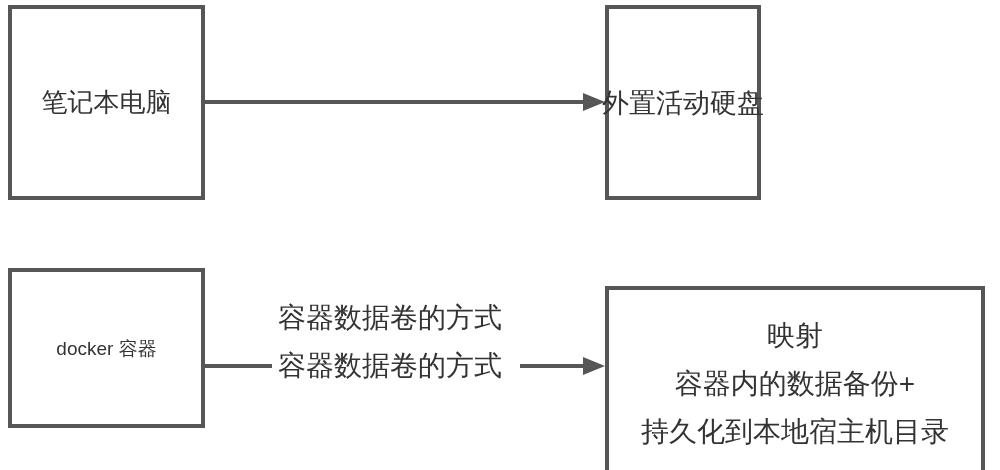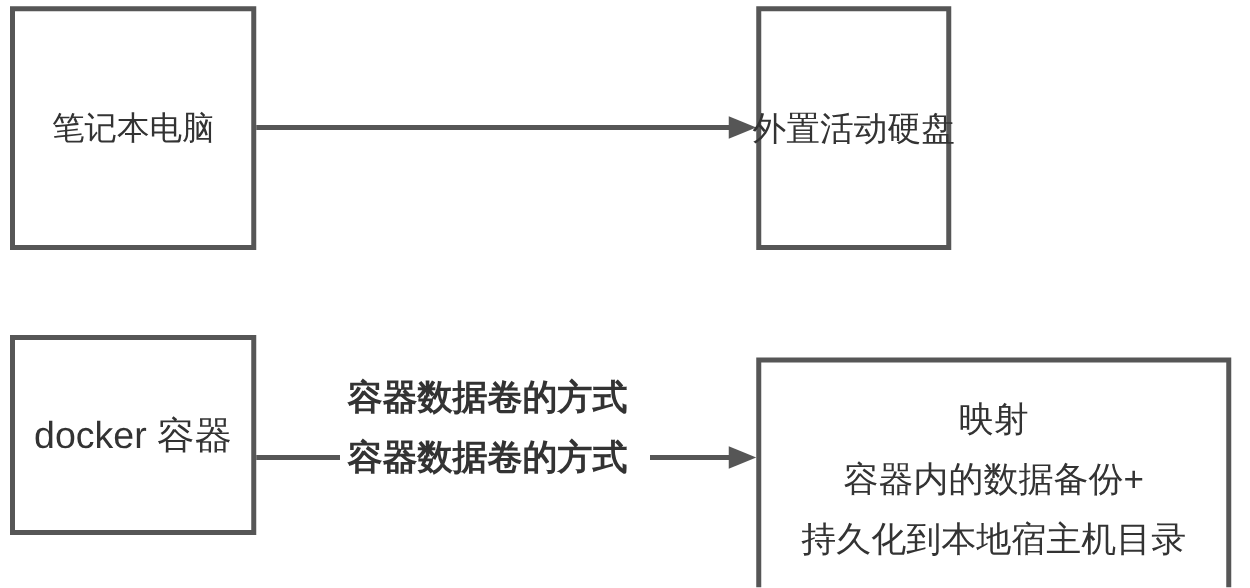--- a/index.html
+++ b/index.html
@@ -31,21 +31,21 @@
     color: var(--text-color);
   }
 
   .node .line { display: block; white-space: nowrap; }
 
   
   .box-laptop { left: 8px; top: 5px; width: 197px; height: 195px; font-size: 26px; line-height: 45px; font-family: Liberation Serif, serif; }
   
   .box-external { left: 605px; top: 5px; width: 156px; height: 195px; font-size: 27px; line-height: 46px; }
   
-  .box-docker { left: 8px; top: 268px; width: 197px; height: 160px; font-size: 30px; line-height: 45px; }
+  .box-docker { left: 8px; top: 268px; width: 197px; height: 160px; font-size: 19px; line-height: 45px; }
   
   .box-mapping { left: 605px; top: 268px; width: 380px; height: 196px; font-size: 28px; line-height: 48px; margin-top: 18px; }
 
   .edge-line {
     position: absolute;
     height: 4px;
     background: var(--line-color);
   }
   .arrow-head {
     position: absolute;
@@ -68,21 +68,20 @@
 
   .edge-label {
     position: absolute;
     left: 255px;
     top: 294px;
     width: 270px;
     text-align: center;
     color: var(--text-color);
     font-size: 28px;
     line-height: 48px;
-    font-weight: bold;
   }
   .edge-label .line { display: block; white-space: nowrap; }
 </style>
 </head>
 <body>
 
 <div class="canvas">
 
   <div class="node box-laptop">
     <span class="line">笔记本电脑</span>

